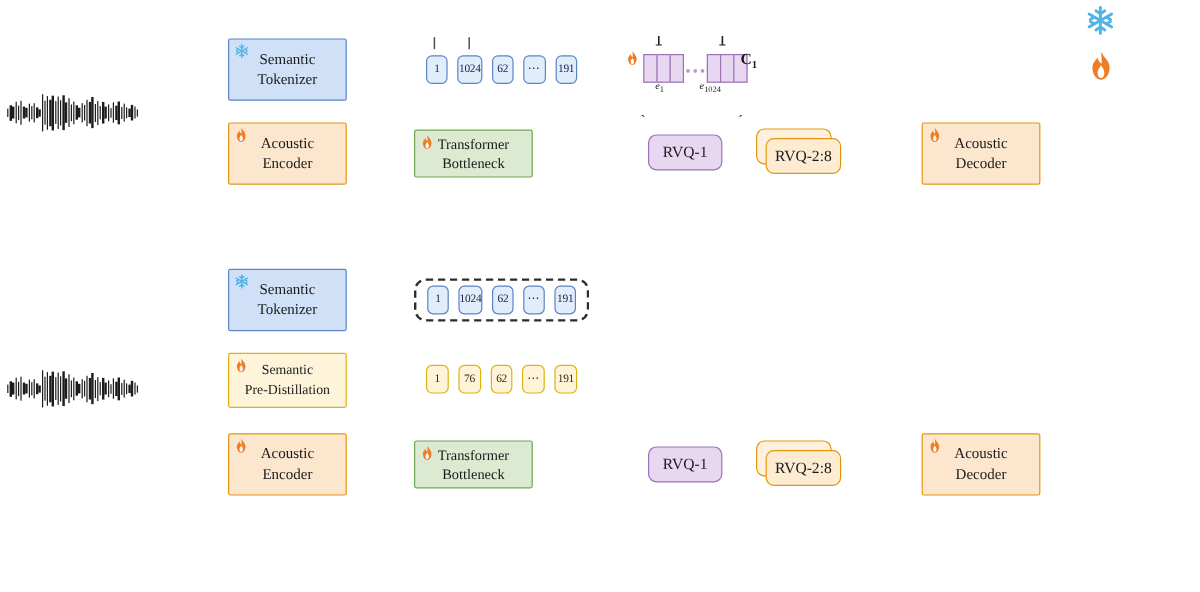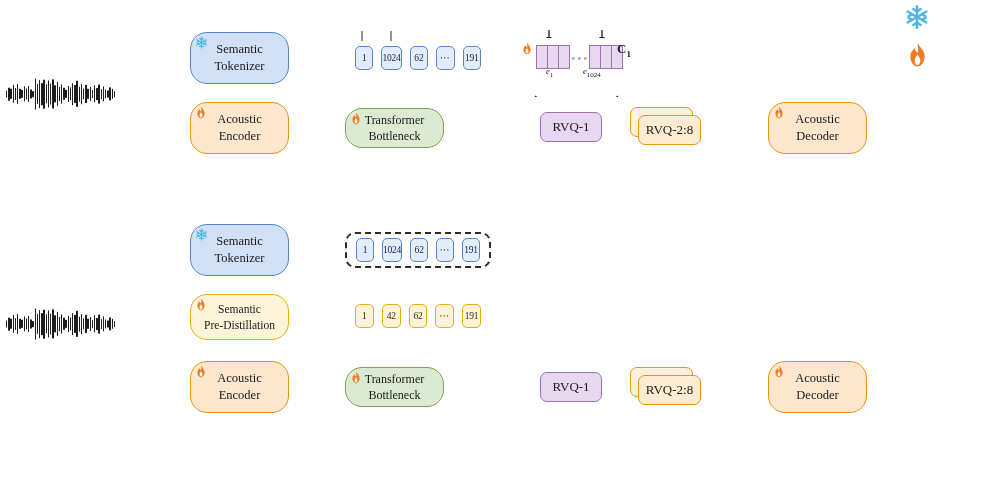--- a/index.html
+++ b/index.html
@@ -9,21 +9,21 @@
     color:#1a1a1a;
   }
   .canvas{position:absolute;left:0;top:0;width:1000px;height:493px;}
 
   
   .node{position:absolute;box-sizing:border-box;display:flex;
         flex-direction:column;align-items:center;justify-content:center;
         text-align:center;line-height:1.22;}
 
   
-  .modbox{border-radius:17px;border:1.6px solid #000;}
+  .modbox{border-radius:2px;border:1.6px solid #000;}
   .modbox .lbl{display:block;white-space:nowrap;}
   .modbox .lbl.l2{margin-top:1px;}
 
   .box-blue{background:#cfe0f7;border-color:#5b84c4;}
   .box-orange{background:#fce6cd;border-color:#e3960f;}
   .box-cream{background:#fdf4da;border-color:#e3b10f;}
   .box-green{background:#dcead1;border-color:#6fa84e;}
 
   
   .badge{position:absolute;width:13px;height:13px;left:4px;top:3px;
@@ -414,21 +414,21 @@
       <div class="tok tok-blue">1024</div>
       <div class="tok tok-blue">62</div>
       <div class="tok tok-blue">
         <span class="dots">⋯</span>
       </div>
       <div class="tok tok-blue">191</div>
     </div>
 
   <div class="strip solid" id="strip-s2p" style="left:345px;top:299px;width:146px;height:34px;">
       <div class="tok tok-cream">1</div>
-      <div class="tok tok-cream">42</div>
+      <div class="tok tok-cream">76</div>
       <div class="tok tok-cream">62</div>
       <div class="tok tok-cream">
         <span class="dots">⋯</span>
       </div>
       <div class="tok tok-cream">191</div>
     </div>
 
   <div class="rvqpanel" style="left:517px;top:357px;width:192px;height:62px;">
     <div class="rvq1" style="left:23px;top:15px;width:62px;height:30px;">RVQ-1</div>
     <div class="rvqstack" style="left:113px;top:10px;width:74px;height:42px;">

